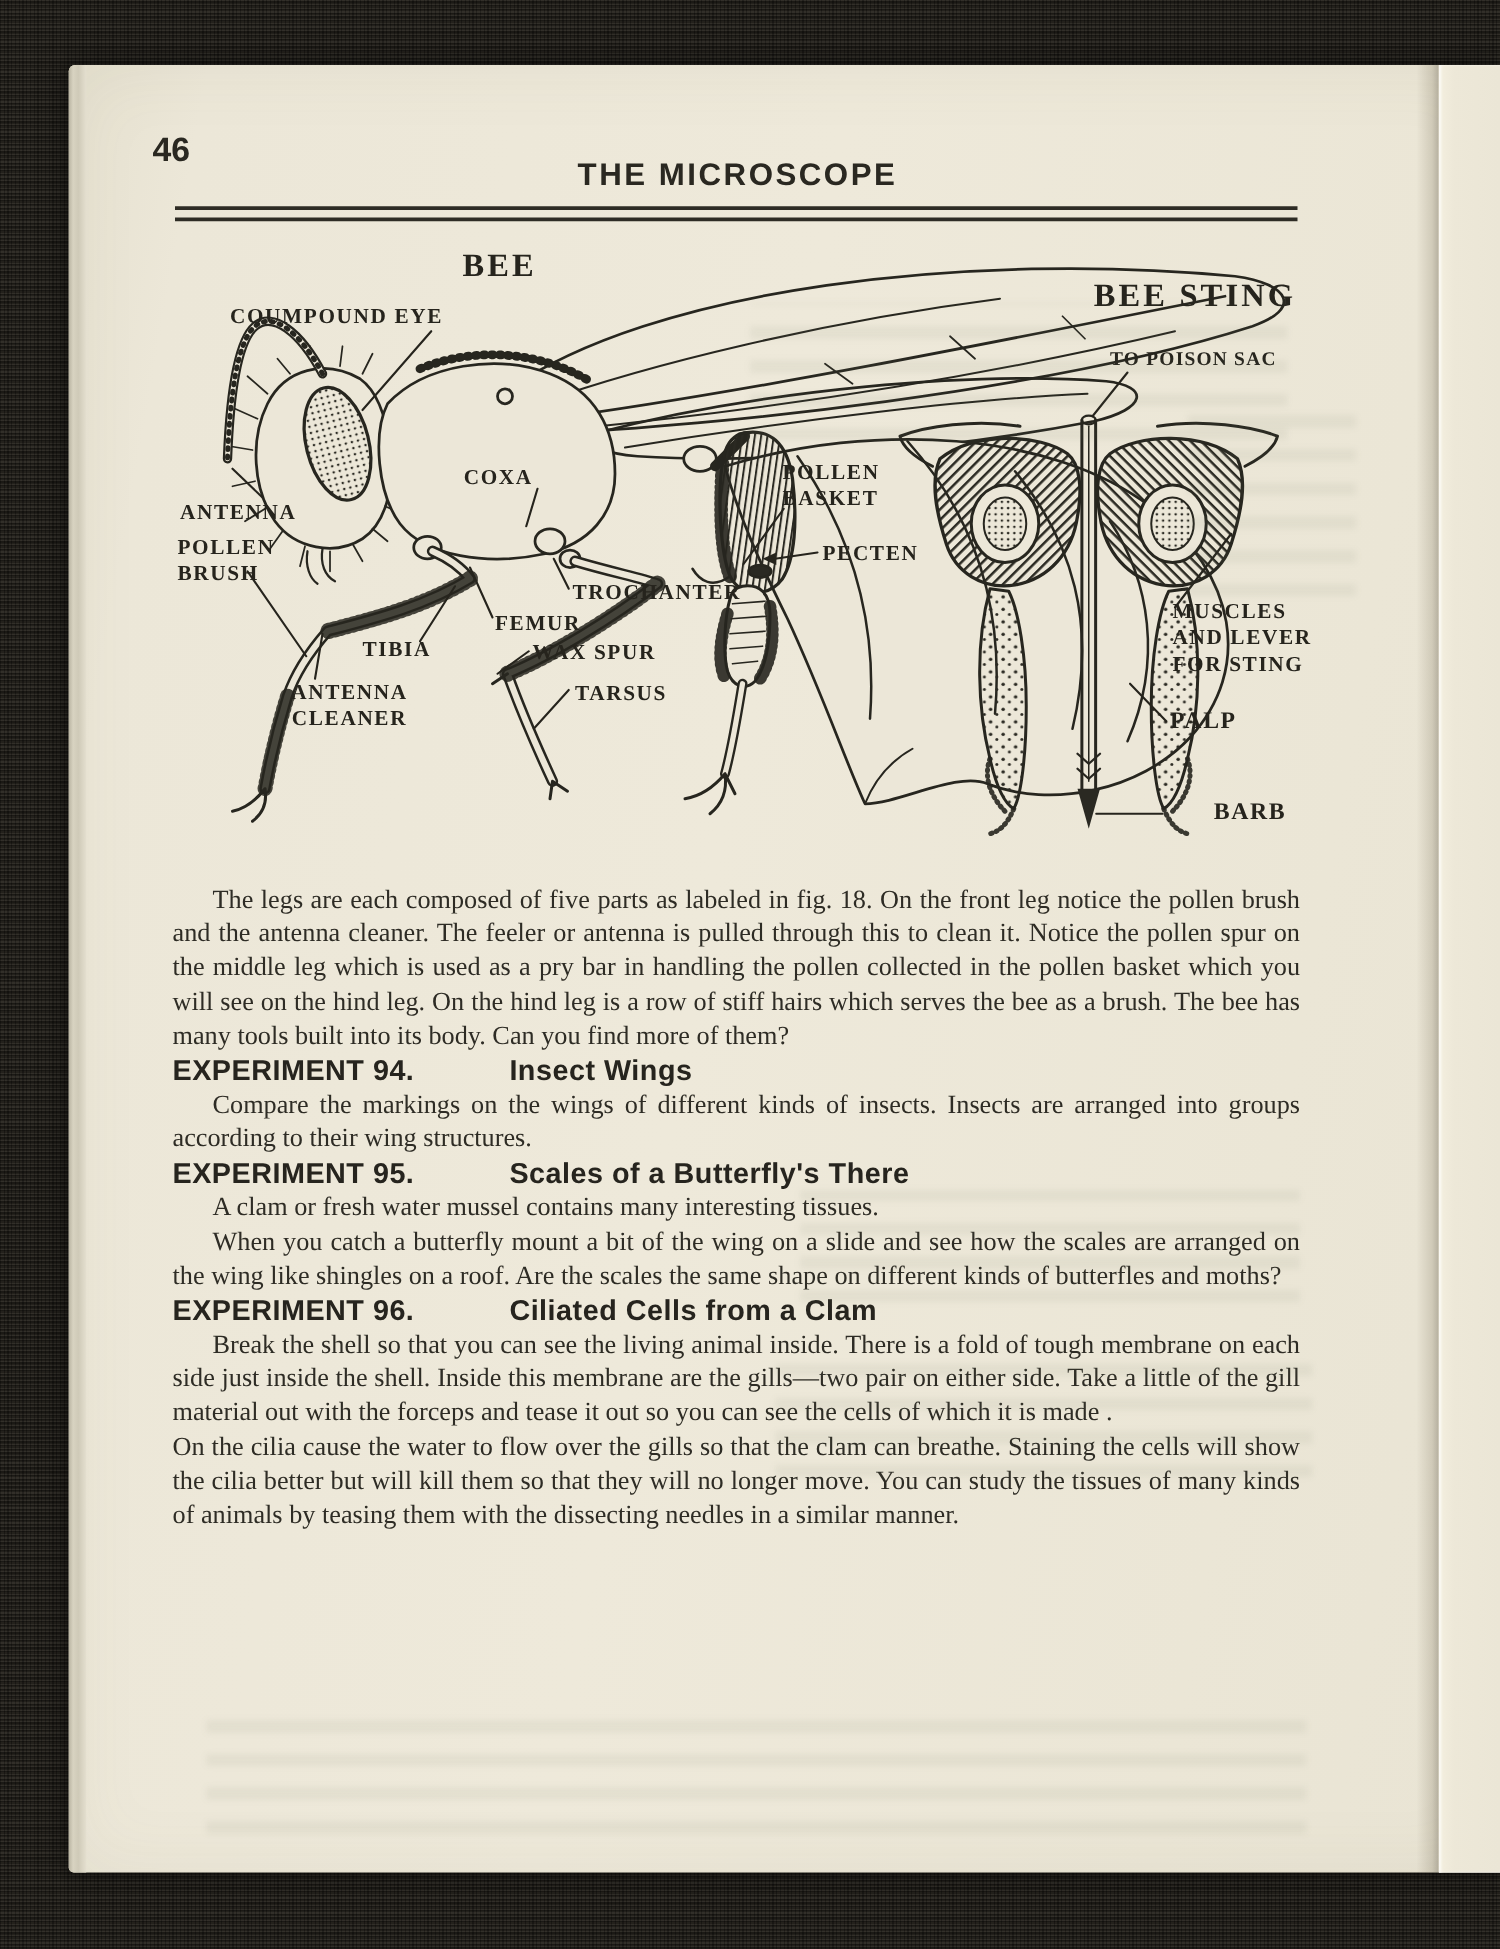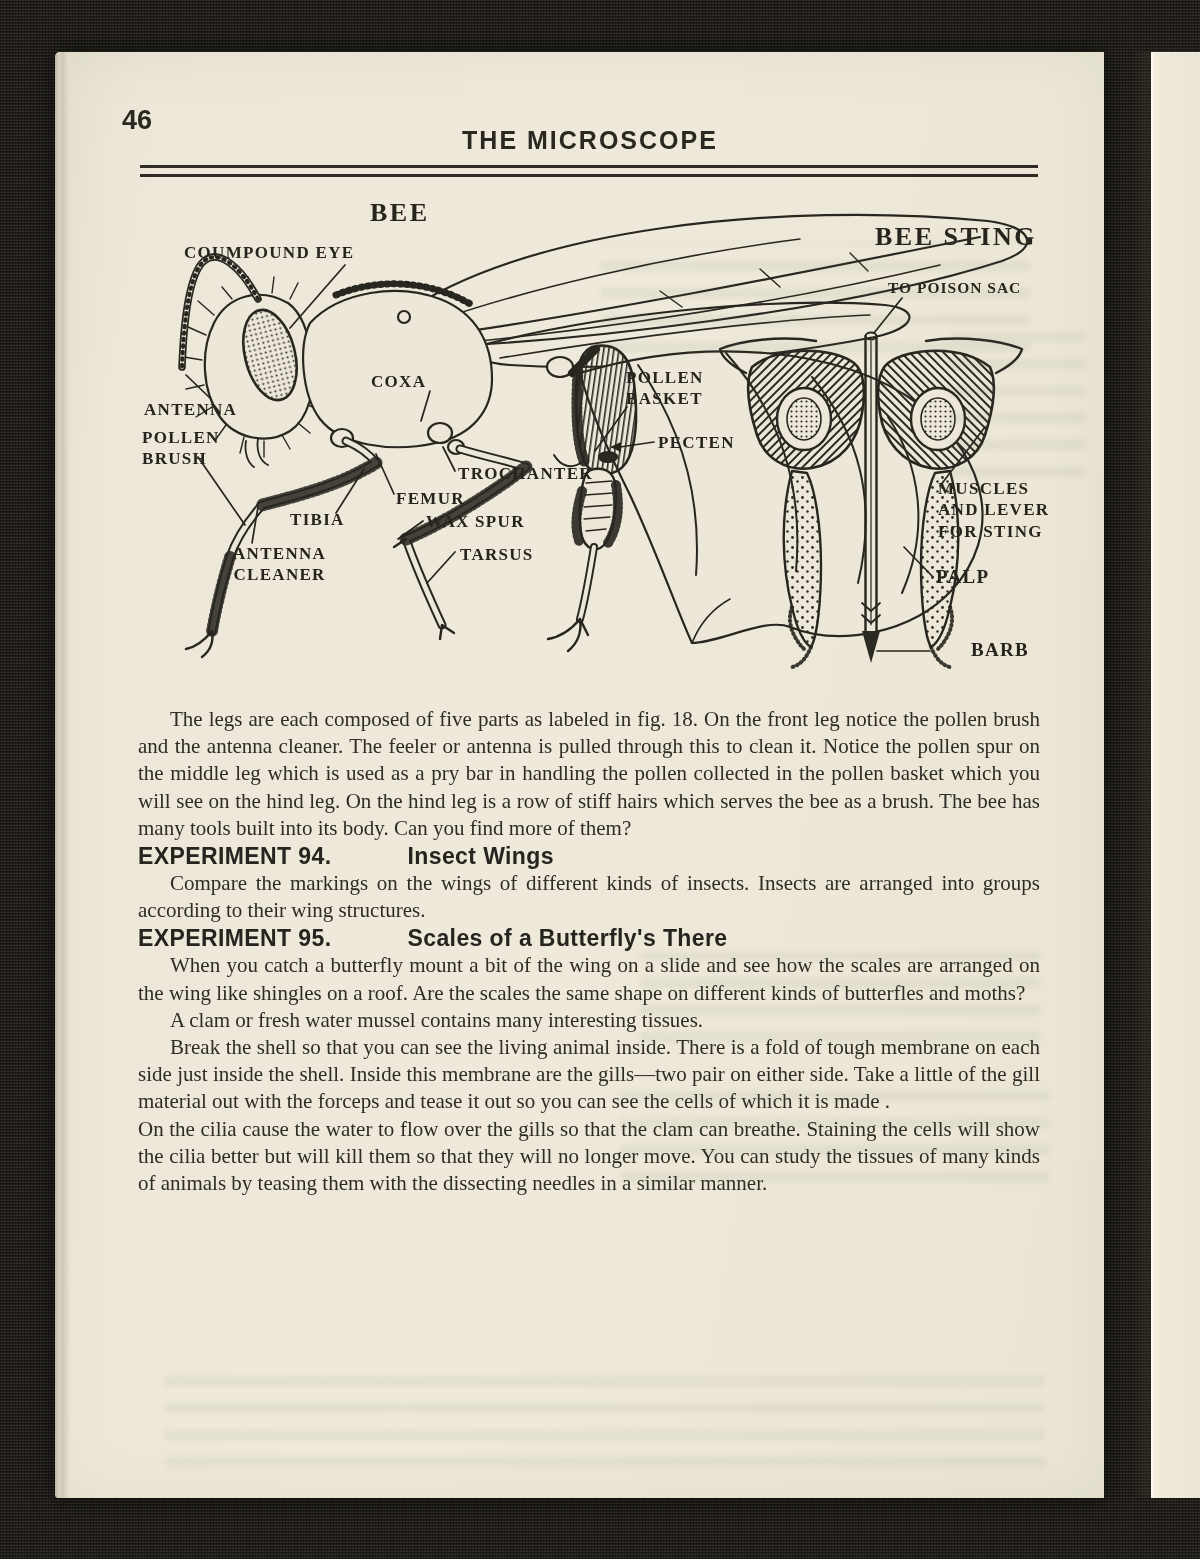--- a/index.html
+++ b/index.html
@@ -5,21 +5,21 @@
   html,body{margin:0;padding:0;}
   body{
     width:1200px;height:1559px;position:relative;overflow:hidden;
     background:
       repeating-linear-gradient(0deg, rgba(0,0,0,.38) 0 1px, rgba(255,255,255,.03) 1px 2px, rgba(0,0,0,.18) 2px 3px),
       repeating-linear-gradient(90deg, rgba(0,0,0,.32) 0 1px, transparent 1px 3px),
       #2b2822;
     font-family:"Liberation Serif", serif;
   }
   .page{
-    position:absolute;left:55px;top:52px;width:1049px;height:1446px;
+    position:absolute;left:55px;top:52px;width:1145px;height:1446px;
     background:linear-gradient(100deg,#e6e1d0 0%,#ece7d8 8%,#eee9da 45%,#ebe6d6 80%,#e9e4d4 100%);
     border-radius:5px 0 0 4px;
     box-shadow:0 0 22px rgba(0,0,0,.6), inset 0 0 60px rgba(120,110,80,.08);
   }
   .fore-edge{
     position:absolute;left:0;top:0;width:14px;height:100%;
     background:linear-gradient(90deg,#b9b4a2 0,#d8d3c1 25%,#cfcab8 55%,#e4dfcf 100%);
     border-radius:5px 0 0 4px;
   }
   .crease{
@@ -249,23 +249,24 @@
     <div class="fig-label" style="left:795px;top:443px;font-size:19px;margin-left:36px;">BARB</div>
   </div>
 
   <div class="text-col">
     <p class="indent">The legs are each composed of five parts as labeled in fig. 18. On the front leg notice the pollen brush and the antenna cleaner. The feeler or antenna is pulled through this to clean it. Notice the pollen spur on the middle leg which is used as a pry bar in handling the pollen collected in the pollen basket which you will see on the hind leg. On the hind leg is a row of stiff hairs which serves the bee as a brush. The bee has many tools built into its body. Can you find more of them?</p>
 
     <p class="exp-head"><span>EXPERIMENT 94.</span><span class="exp-title">Insect Wings</span></p>
     <p class="indent">Compare the markings on the wings of different kinds of insects. Insects are arranged into groups according to their wing structures.</p>
 
     <p class="exp-head"><span>EXPERIMENT 95.</span><span class="exp-title">Scales of a Butterfly's There</span></p>
+    <p class="indent">A clam or fresh water mussel contains many interesting tissues.</p>
     <p class="indent">When you catch a butterfly mount a bit of the wing on a slide and see how the scales are arranged on the wing like shingles on a roof. Are the scales the same shape on different kinds of butterfles and moths?</p>
-    <p class="indent">A clam or fresh water mussel contains many interesting tissues.</p>
-
+
+    <p class="exp-head"><span>EXPERIMENT 96.</span><span class="exp-title">Ciliated Cells from a Clam</span></p>
     <p class="indent"><span>Break the shell so that you can see the living animal inside. There is a fold of tough membrane on each side just inside the shell. Inside this membrane are the gills—two pair on either side. Take a little of the gill material out with the forceps and tease it out so you can see the cells of which it is made .</span><span class="mid-gap"></span><span>On the cilia cause the water to flow over the gills so that the clam can breathe. Staining the cells will show the cilia better but will kill them so that they will no longer move. You can study the tissues of many kinds of animals by teasing them with the dissecting needles in a similar manner.</span></p>
   </div>
 
   <div class="ghost" style="left:545px;top:190px;width:430px;height:110px;"></div>
   <div class="ghost" style="left:895px;top:280px;width:135px;height:145px;"></div>
   <div class="ghost" style="left:585px;top:900px;width:400px;height:90px;"></div>
   <div class="ghost" style="left:565px;top:1030px;width:430px;height:100px;"></div>
   <div class="ghost" style="left:110px;top:1310px;width:880px;height:105px;"></div>
 
   <div class="crease"></div>

